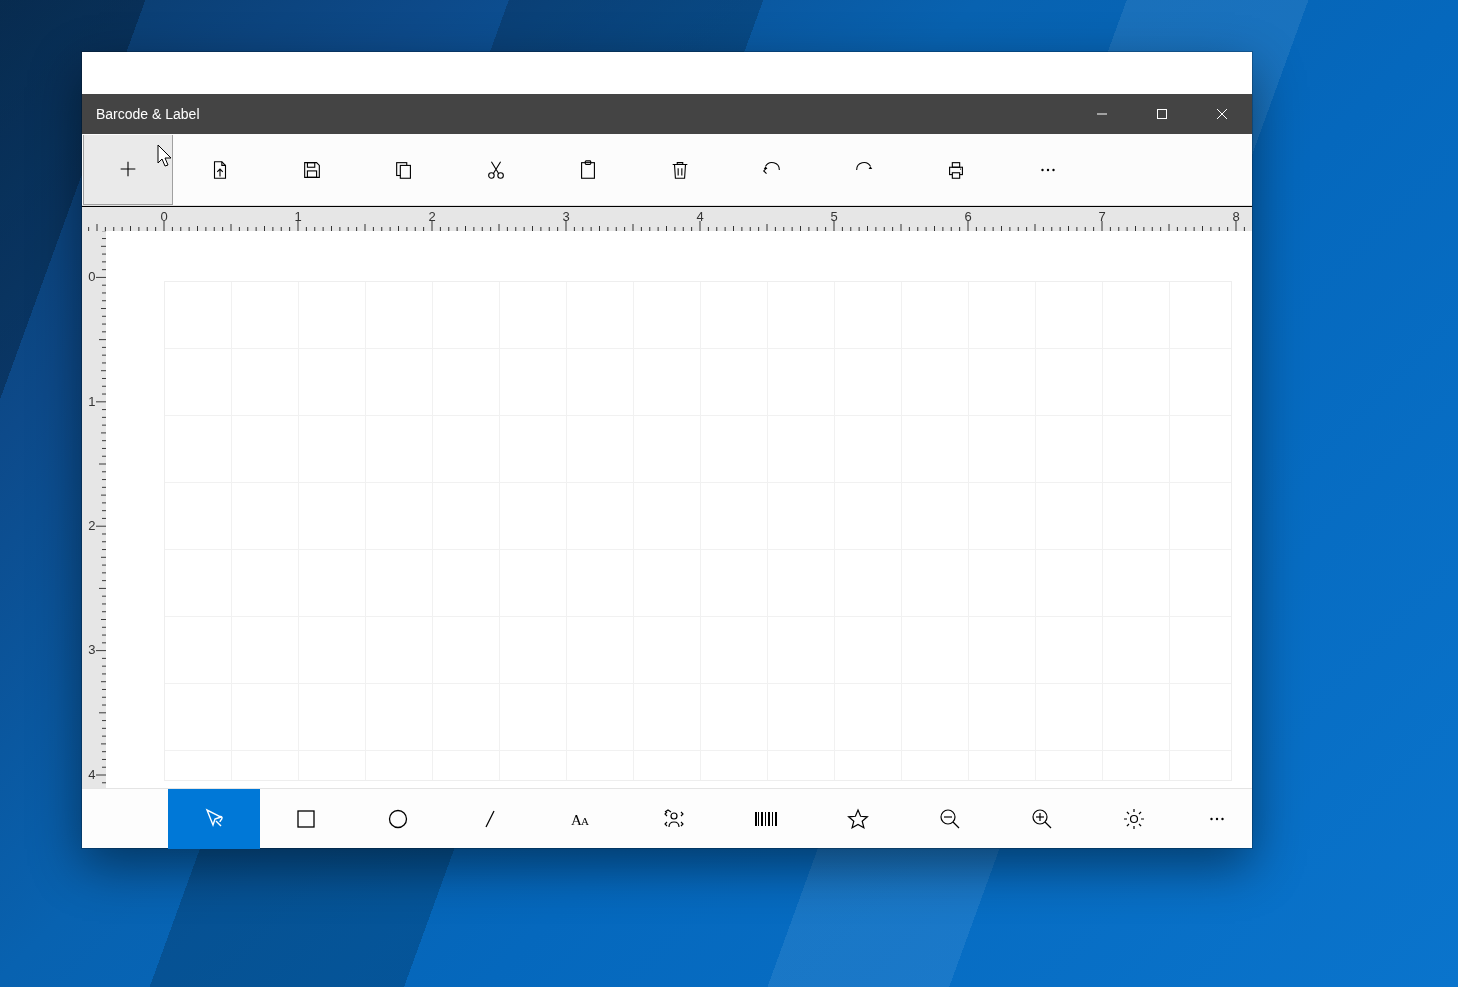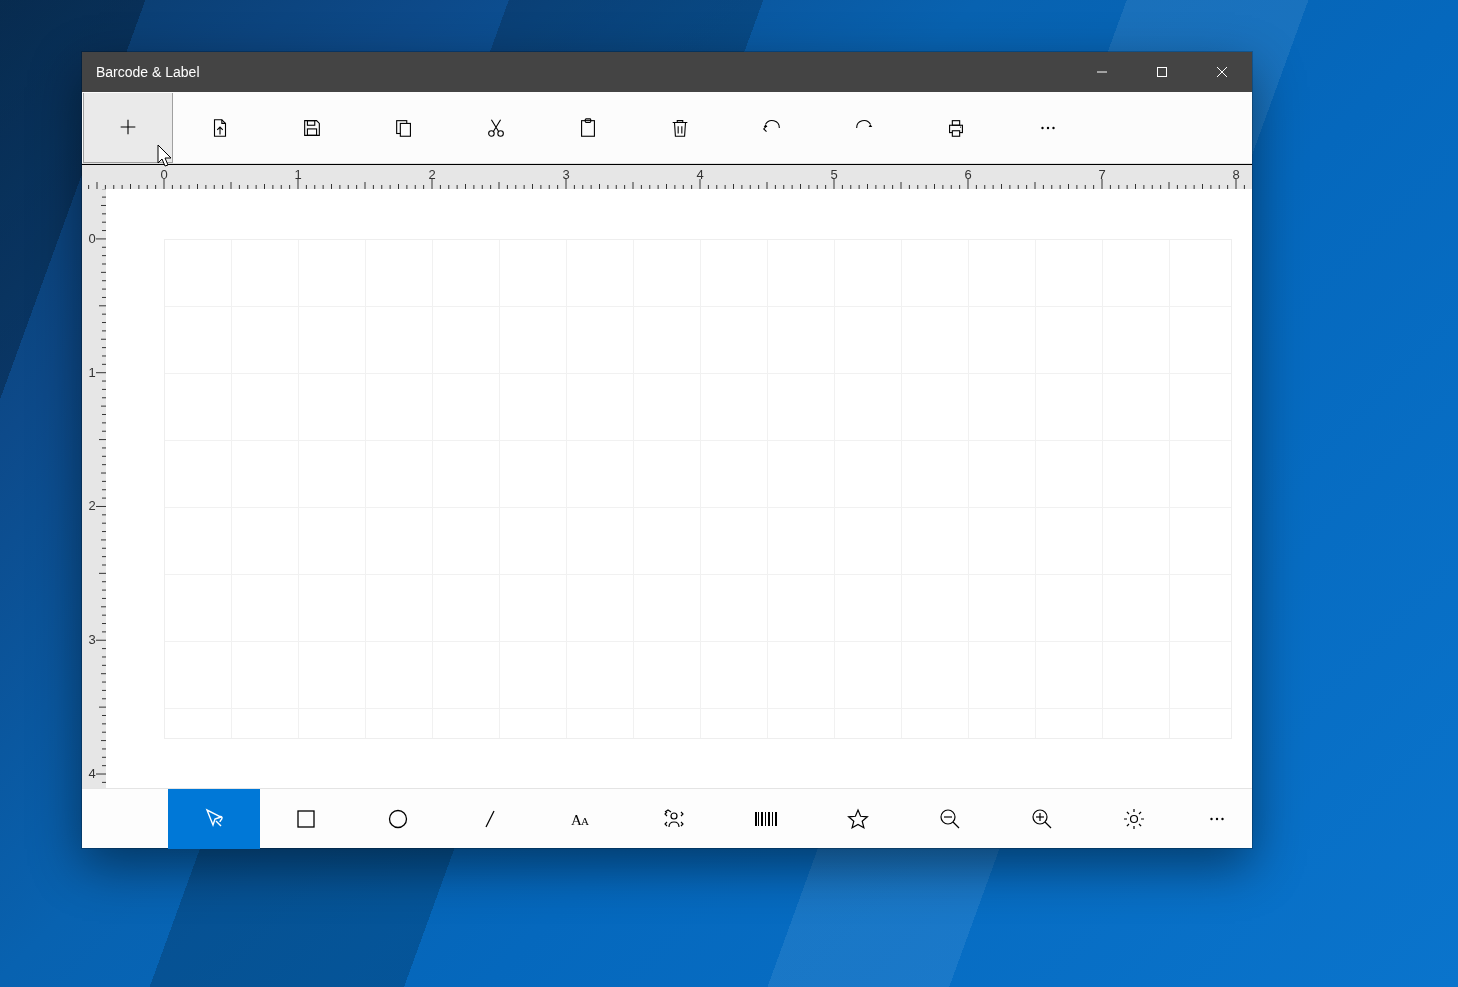--- a/index.html
+++ b/index.html
@@ -41,20 +41,21 @@
   .titlebar {
     height: 40px;
     background: #444444;
     color: #fff;
     display: flex;
     align-items: center;
     font-size: 14px;
     font-weight: 400;
     padding-left: 14px;
     user-select: none;
+    margin-top: 42px;
   }
   .titlebar .spacer { flex: 1; }
   .titlebar .winbtn {
     width: 60px; height: 40px;
     display: flex; align-items: center; justify-content: center;
   }
 
   
   .toolbar-top {
     height: 72px;

